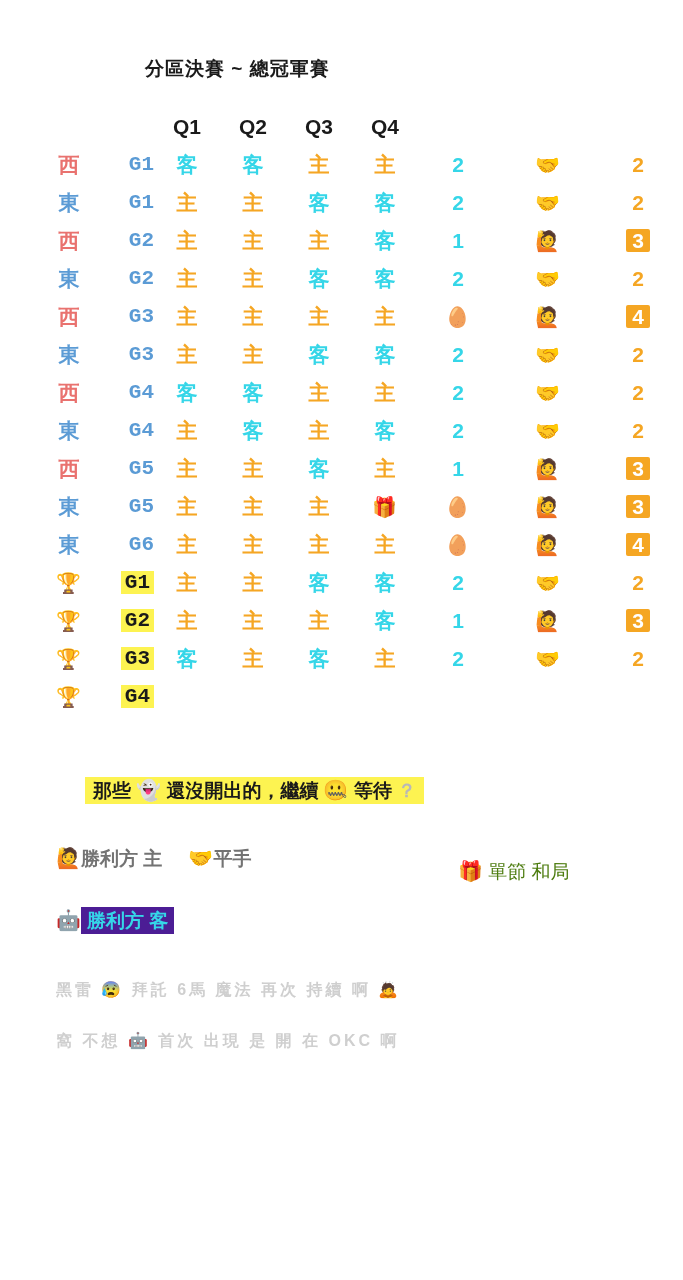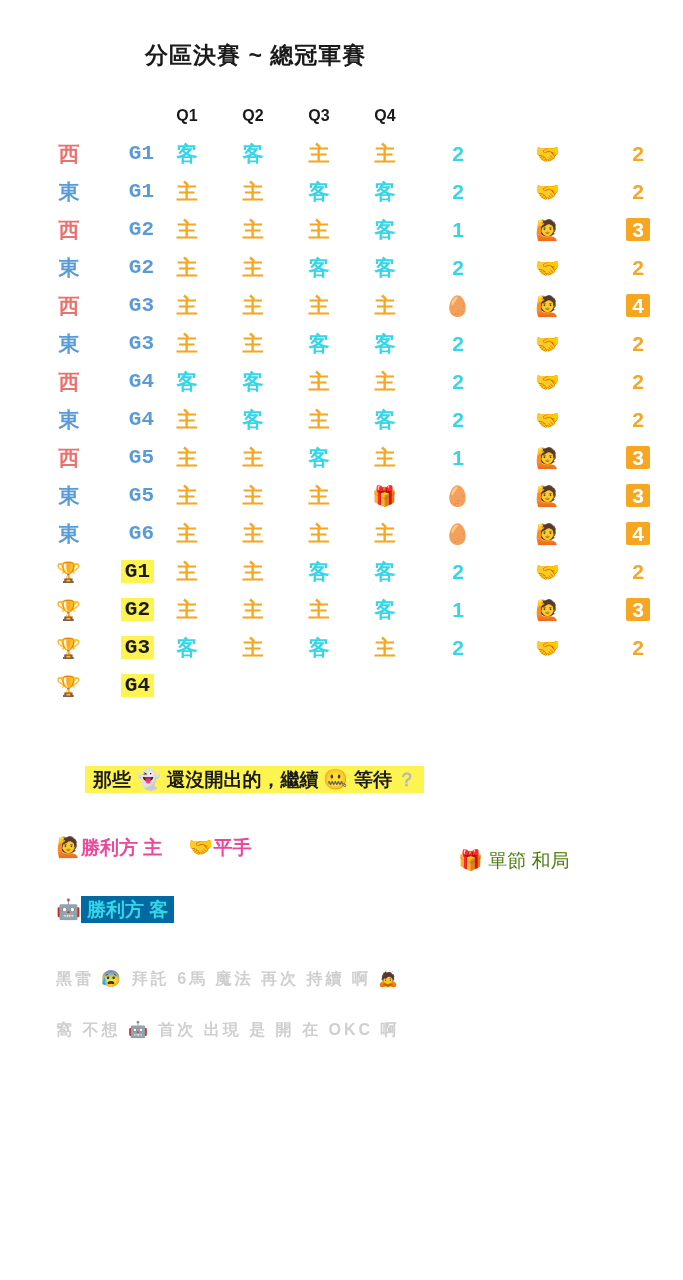--- a/index.html
+++ b/index.html
@@ -15,22 +15,22 @@
     overflow: hidden;
   }
   .page {
     position: relative;
     width: 683px;
     height: 1280px;
   }
   .title {
     text-align: left;
     padding-left: 145px;
-    padding-top: 40px;
-    font-size: 23px;
+    padding-top: 56px;
+    font-size: 19px;
     font-weight: bold;
     color: #1a1a1a;
     letter-spacing: 1px;
   }
 
   
   .grid {
     margin-top: 26px;
     width: 683px;
   }
@@ -63,21 +63,21 @@
   .q-home { color: #f5a623; }
   .q-away { color: #35d6e8; }
   .score-cyan { color: #35d6e8; }
   .total-orange { color: #f5a623; }
   .total-box {
     color: #ffffff;
     background: #f5a623;
     padding: 0 6px;
     border-radius: 2px;
   }
-  .head-row .cell { color: #1a1a1a; font-size: 16px; }
+  .head-row .cell { color: #1a1a1a; font-size: 21px; }
 
   .emoji { font-size: 20px; }
 
   
   .notes { margin-top: 62px; padding-left: 85px; }
   .note-line {
     font-size: 19px;
     font-weight: bold;
     color: #1a1a1a;
     margin-bottom: 30px;
@@ -89,37 +89,37 @@
   .legend {
     margin-top: 42px;
     padding-left: 56px;
     position: relative;
     height: 46px;
   }
   .legend-item {
     display: inline-block;
     font-size: 19px;
     font-weight: bold;
-    color: #ec4899;
+    color: #737373;
     margin-right: 22px;
   }
   .legend-right {
     position: absolute;
     left: 458px;
     top: 0;
     font-size: 19px;
     font-weight: normal;
     color: #4d7c0f;
     margin-top: 13px;
   }
   .legend2 {
     padding-left: 56px;
     margin-top: 16px;
   }
-  .legend2 .hl-green { background: #0369a1; color: #35d6e8; padding: 3px 6px; font-size: 19px; font-weight: bold;}
+  .legend2 .hl-green { background: #4c1d95; color: #35d6e8; padding: 3px 6px; font-size: 19px; font-weight: bold;}
 
   
   .footer { padding-left: 56px; margin-top: 46px; }
   .footer-line {
     font-size: 16px;
     font-weight: bold;
     color: #cfcfcf;
     letter-spacing: 3px;
     margin-bottom: 30px;
   }

